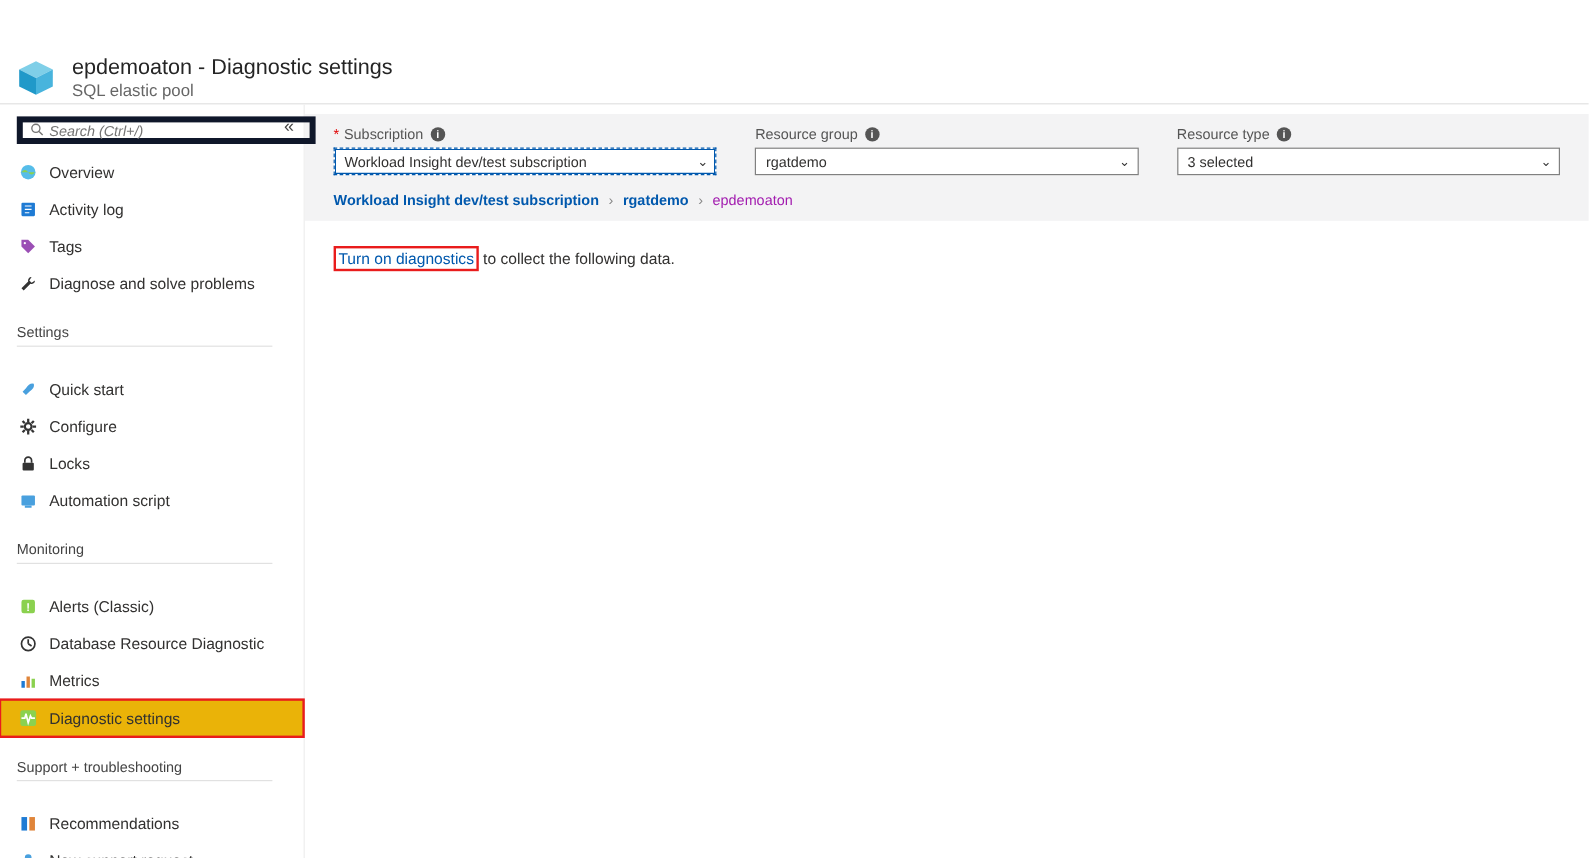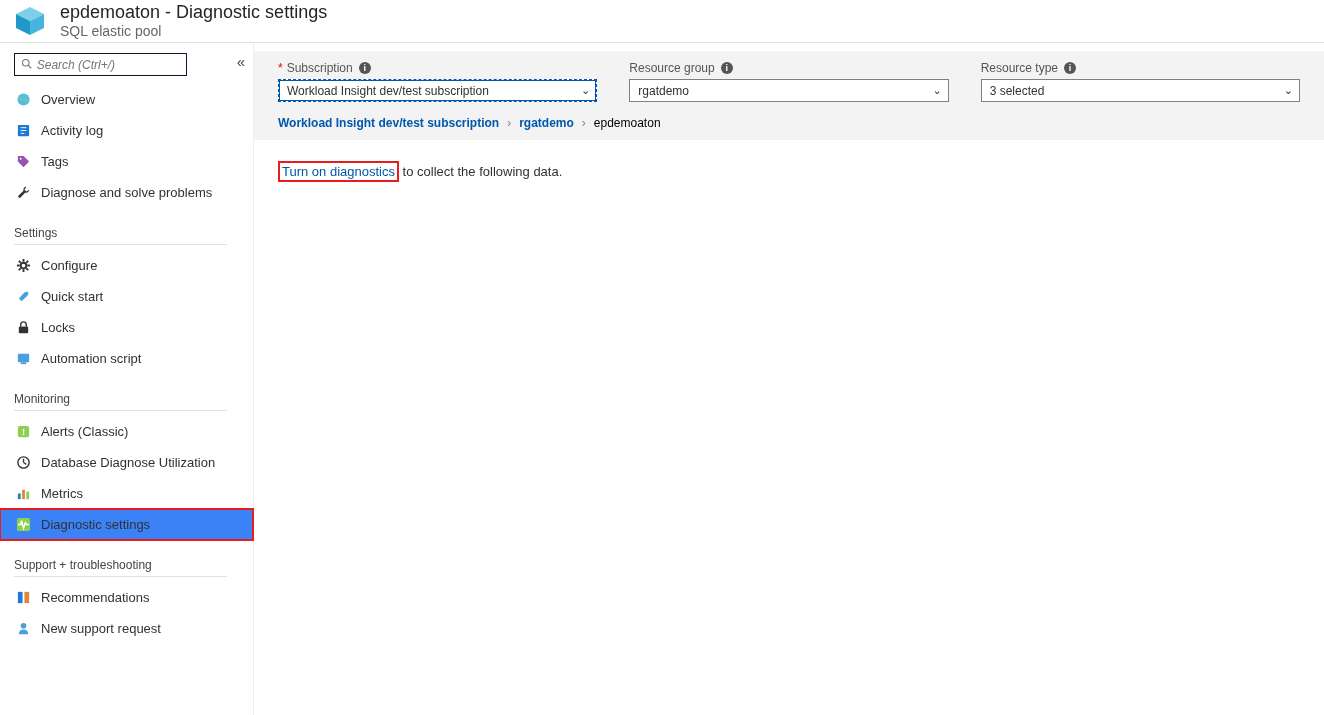--- a/index.html
+++ b/index.html
@@ -11,20 +11,21 @@
     width: 1324px;
     height: 715px;
     overflow: hidden;
   }
   .header {
     display: flex;
     align-items: center;
     padding: 6px 14px;
     border-bottom: 1px solid #e1e1e1;
     height: 43px;
+    margin-top: 44px;
   }
   .service-icon {
     width: 32px;
     height: 32px;
     margin-right: 14px;
     flex-shrink: 0;
   }
   .header-text h1 {
     font-size: 18px;
     font-weight: 400;
@@ -48,22 +49,22 @@
   .collapse-btn {
     position: absolute;
     top: 10px;
     right: 8px;
     font-size: 15px;
     color: #444;
     cursor: pointer;
     background:none; border:none;
   }
   .search-wrap {
-    width: 173px;
-    border: 1px solid #0f172a;
+    width: 249px;
+    border: 5px solid #0f172a;
     height: 23px;
     display: flex;
     align-items: center;
     padding: 0 6px;
     margin-bottom: 8px;
   }
   .search-wrap .s-icon {
     width: 13px; height: 13px; color: #767676; margin-right: 4px;
   }
   .search-wrap input {
@@ -82,32 +83,32 @@
     height: 31px;
     padding-left: 2px;
     cursor: pointer;
     font-size: 13px;
   }
   .nav-item .n-icon {
     width: 15px; height: 15px; margin-right: 10px; flex-shrink: 0;
     display: inline-flex; align-items: center; justify-content: center;
   }
   .nav-item.active {
-    background: #3b82f6;
+    background: #eab308;
     margin-left: -14px;
     padding-left: 16px;
     width: calc(100% + 14px);
     outline: 2px solid #e91c1c;
     outline-offset: -1px;
   }
   .nav-section {
     font-size: 12px;
     color: #444;
     margin-top: 18px;
-    margin-bottom: 5px;
+    margin-bottom: 20px;
     border-bottom: 1px solid #e1e1e1;
     padding-bottom: 4px;
     width: 213px;
   }
   .main {
     flex: 1;
     display: flex;
     flex-direction: column;
   }
   .toolbar {
@@ -161,21 +162,21 @@
   .combo .chev { font-size: 11px; color: #333; }
   .breadcrumb {
     margin-top: 14px;
     font-size: 12px;
     display: flex;
     align-items: center;
     gap: 8px;
   }
   .breadcrumb a { color: #0058ad; text-decoration: none; font-weight: 600; }
   .breadcrumb .sep { color: #888; }
-  .breadcrumb .cur { color: #000000; }
+  .breadcrumb .cur { color: #a21caf; }
   .content-area {
     padding: 24px;
     font-size: 13px;
   }
   .turn-on-link {
     color: #0058ad;
     border: 2px solid #e91c1c;
     padding: 1px 2px;
     cursor: pointer;
     text-decoration: none;
@@ -246,46 +247,46 @@
             <path d="M11 2 A3 3 0 0 0 8 6 L2 12 L4 14 L10 8 A3 3 0 0 0 14 5 L11 7 L9 5 Z" fill="#333"></path>
           </svg>
         </span>
       <span>Diagnose and solve problems</span>
     </div>
 
     <div class="nav-section">Settings</div>
     <div class="nav-item">
       <span class="n-icon">
           <svg viewBox="0 0 16 16">
+            <path d="M3 10 L6 7 Q9 2 13 3 Q14 7 9 10 L6 13 Z" fill="#49a0de"></path>
+          </svg>
+        </span>
+      <span>Quick start</span>
+    </div>
+    <div class="nav-item">
+      <span class="n-icon">
+          <svg viewBox="0 0 16 16">
             <circle cx="8" cy="8" r="3" fill="none" stroke="#333" stroke-width="2"></circle>
             <g stroke="#333" stroke-width="2">
               <line x1="8" y1="1" x2="8" y2="4"></line>
               <line x1="8" y1="12" x2="8" y2="15"></line>
               <line x1="1" y1="8" x2="4" y2="8"></line>
               <line x1="12" y1="8" x2="15" y2="8"></line>
               <line x1="3" y1="3" x2="5" y2="5"></line>
               <line x1="11" y1="11" x2="13" y2="13"></line>
               <line x1="3" y1="13" x2="5" y2="11"></line>
               <line x1="11" y1="5" x2="13" y2="3"></line>
             </g>
           </svg>
         </span>
       <span>Configure</span>
     </div>
     <div class="nav-item">
       <span class="n-icon">
           <svg viewBox="0 0 16 16">
-            <path d="M3 10 L6 7 Q9 2 13 3 Q14 7 9 10 L6 13 Z" fill="#49a0de"></path>
-          </svg>
-        </span>
-      <span>Quick start</span>
-    </div>
-    <div class="nav-item">
-      <span class="n-icon">
-          <svg viewBox="0 0 16 16">
             <rect x="3" y="7" width="10" height="7" rx="1" fill="#333"></rect>
             <path d="M5 7 V5 A3 3 0 0 1 11 5 V7" fill="none" stroke="#333" stroke-width="1.5"></path>
           </svg>
         </span>
       <span>Locks</span>
     </div>
     <div class="nav-item">
       <span class="n-icon">
           <svg viewBox="0 0 16 16">
             <rect x="2" y="3" width="12" height="9" rx="1" fill="#49a0de"></rect>
@@ -306,21 +307,21 @@
       <span>Alerts (Classic)</span>
     </div>
     <div class="nav-item">
       <span class="n-icon">
           <svg viewBox="0 0 16 16">
             <circle cx="8" cy="8" r="6" fill="none" stroke="#333" stroke-width="1.5"></circle>
             <line x1="8" y1="8" x2="8" y2="4" stroke="#333" stroke-width="1.5"></line>
             <line x1="8" y1="8" x2="11" y2="10" stroke="#333" stroke-width="1.5"></line>
           </svg>
         </span>
-      <span>Database Diagnose Utilization</span>
+      <span>Database Resource Diagnostic</span>
     </div>
     <div class="nav-item">
       <span class="n-icon">
           <svg viewBox="0 0 16 16">
             <rect x="2" y="8" width="3" height="6" fill="#1e7bd4"></rect>
             <rect x="6.5" y="4" width="3" height="10" fill="#e0853a"></rect>
             <rect x="11" y="6" width="3" height="8" fill="#8bd14f"></rect>
           </svg>
         </span>
       <span>Metrics</span>

